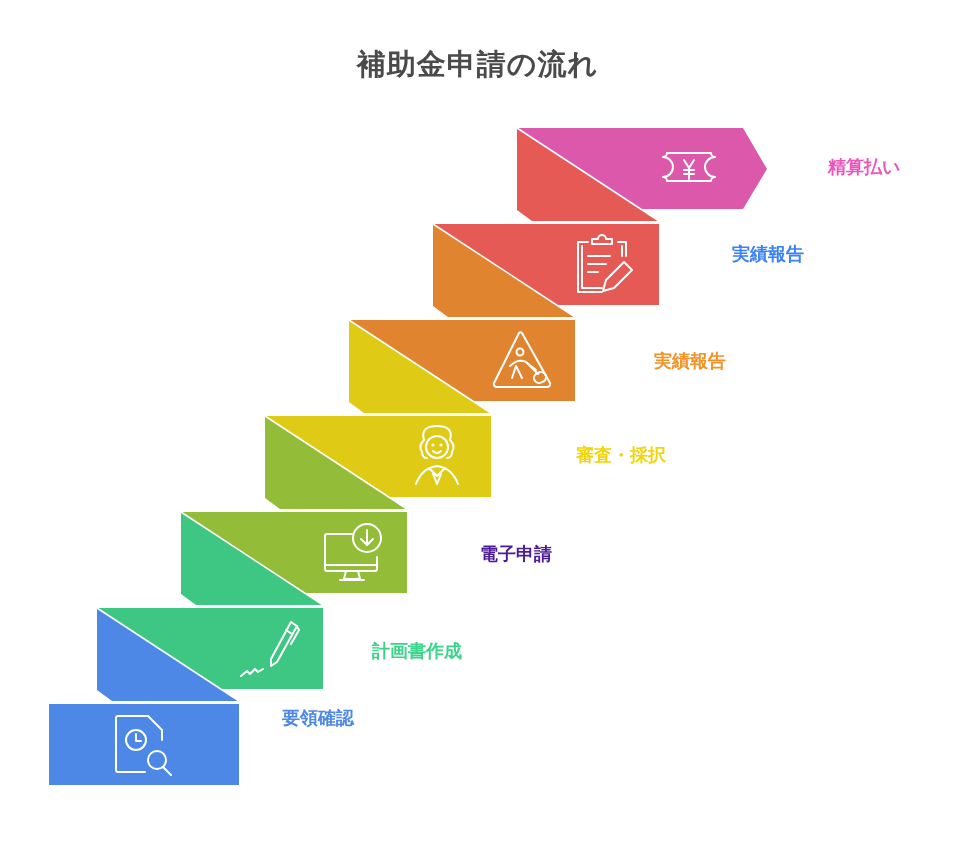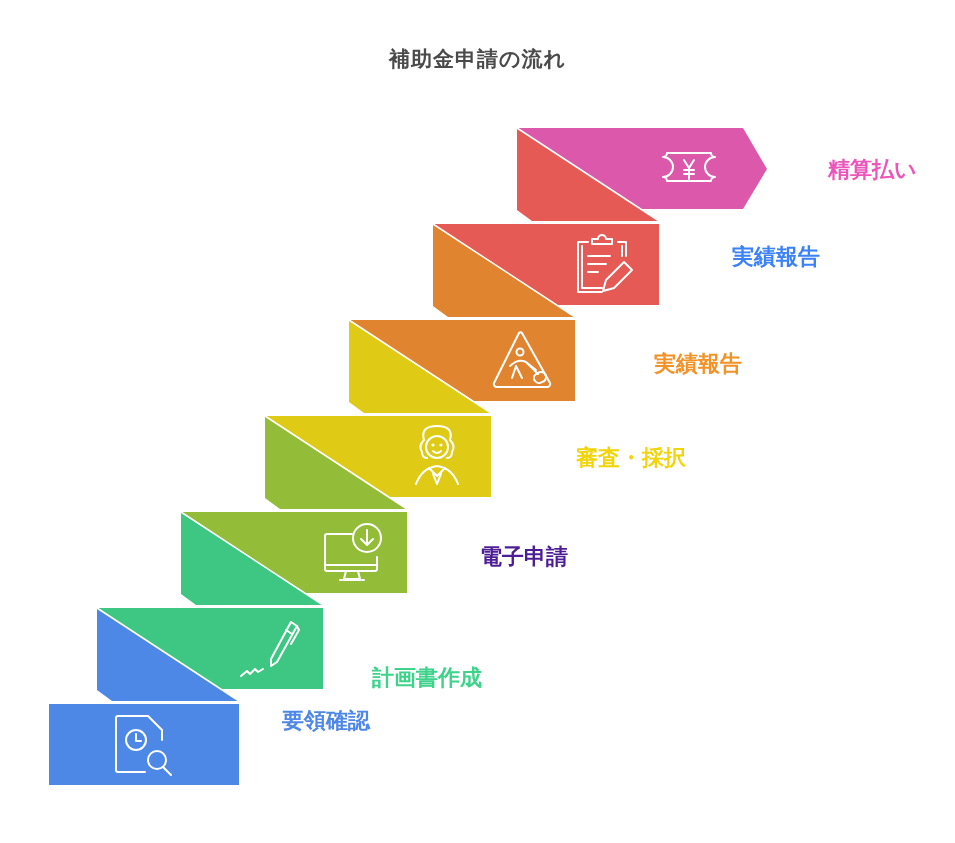--- a/index.html
+++ b/index.html
@@ -1,19 +1,19 @@
 <!DOCTYPE html>
 <html><head>
 <meta charset="utf-8">
 <style>
   html, body { margin:0; padding:0; background:#ffffff; }
   body { width:955px; height:843px; position:relative; overflow:hidden; font-family:"DejaVu Sans", "Liberation Sans", sans-serif; }
-  .title { position:absolute; left:0; width:955px; top:45px; text-align:center; font-size:21px; font-weight:bold; color:#4a4a4a; letter-spacing:1px; }
+  .title { position:absolute; left:0; width:955px; top:45px; text-align:center; font-size:29px; font-weight:bold; color:#4a4a4a; letter-spacing:1px; }
   svg.stairs { position:absolute; left:0; top:0; }
-  .label { position:absolute; font-size:22px; font-weight:bold; white-space:nowrap; }
+  .label { position:absolute; font-size:18px; font-weight:bold; white-space:nowrap; }
 </style>
 </head>
 <body>
 
 <div class="title">補助金申請の流れ</div>
 
 <svg class="stairs" width="955" height="843" viewBox="0 0 955 843">
 
   <g>
     <polygon points="517,128 743,128 767,169 743,209 517,209" fill="#db58aa"></polygon>
@@ -102,14 +102,14 @@
       <path d="M163,767 l8,8"></path>
     </g>
   </g>
 </svg>
 
 <div class="label" style="left:828px; top:155px; color:#ec55ba;">精算払い</div>
 <div class="label" style="left:732px; top:242px; color:#3b82f6;">実績報告</div>
 <div class="label" style="left:654px; top:349px; color:#f29227;">実績報告</div>
 <div class="label" style="left:576px; top:443px; color:#f1d40a;text-align:right;">審査・採択</div>
 <div class="label" style="left:480px; top:542px; color:#4c1d95;">電子申請</div>
-<div class="label" style="left:372px; top:639px; color:#3ed38a;margin-top:24px;">計画書作成</div>
+<div class="label" style="left:372px; top:639px; color:#3ed38a;">計画書作成</div>
 <div class="label" style="left:282px; top:706px; color:#4e88e6;">要領確認</div>
 
 </body></html>

